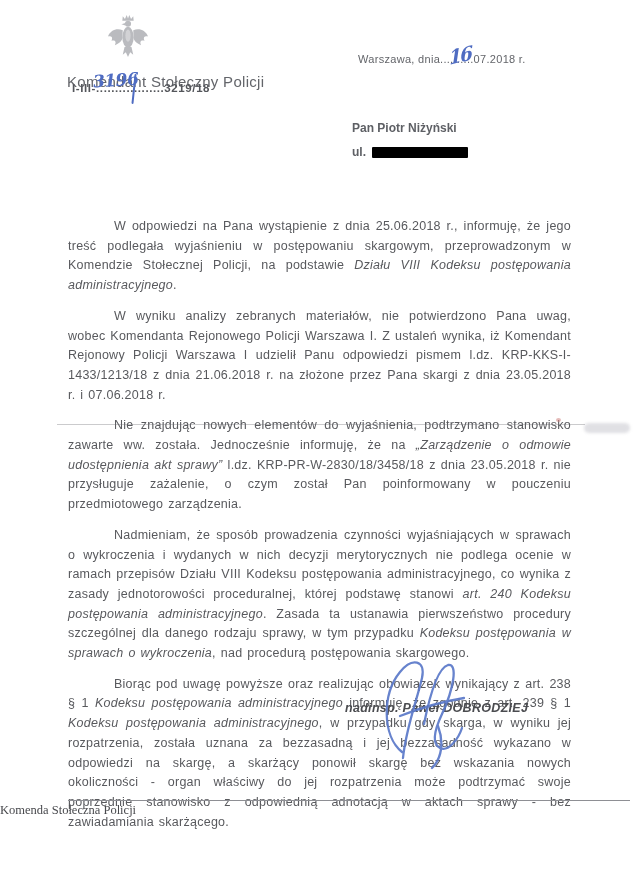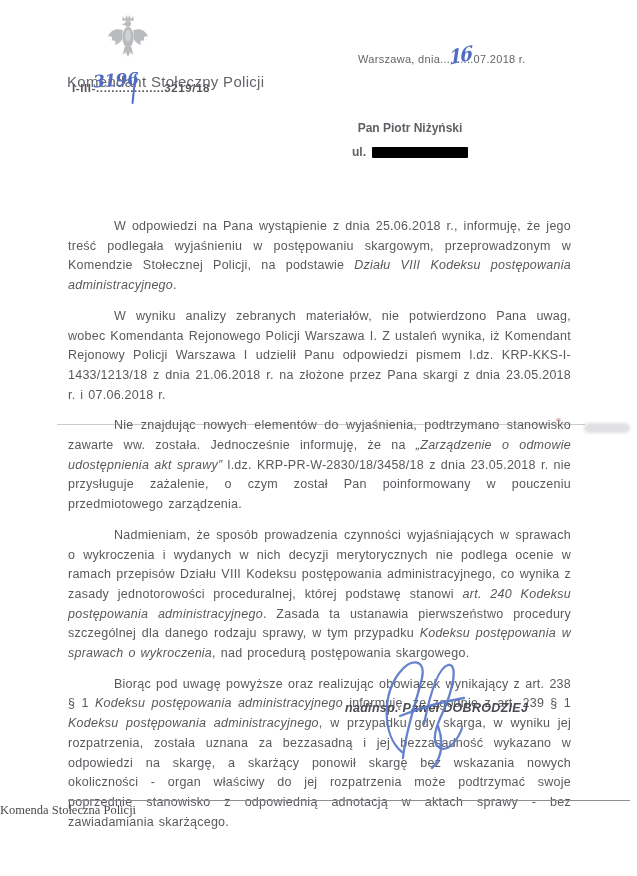--- a/index.html
+++ b/index.html
@@ -15,21 +15,21 @@
   
   .emblem{position:absolute;left:106px;top:12px;width:44px;height:48px;opacity:.8;}
   .sender-title{position:absolute;left:67px;top:73px;font-size:15px;color:#63656a;letter-spacing:.3px;}
   .ref-line{position:absolute;left:72px;top:82px;font-size:11.5px;font-weight:600;color:#54565b;letter-spacing:.6px;}
   .hw{color:#4f6cc2;font-family:"DejaVu Serif",serif;font-style:italic;}
   .hw-ref{position:absolute;left:93px;top:70px;font-size:17px;font-weight:600;letter-spacing:-.5px;transform:rotate(-4deg);}
   .hw-ref-stroke{position:absolute;left:133px;top:74px;width:2px;height:30px;background:#4f6cc2;transform:rotate(6deg);border-radius:2px;}
   .date-line{position:absolute;left:358px;top:53px;font-size:11px;color:#63656a;letter-spacing:.3px;}
   .hw-day{position:absolute;left:449px;top:44px;font-size:19px;font-weight:700;transform:rotate(-14deg) skewX(-12deg);letter-spacing:-2px;}
   
-  .addressee{position:absolute;left:352px;top:116px;font-size:12px;font-weight:600;color:#5e6065;line-height:24px;text-align:center;}
+  .addressee{position:absolute;left:352px;top:116px;font-size:12px;font-weight:600;color:#5e6065;line-height:24px;}
   .addr-row{white-space:nowrap;}
   .redaction{display:inline-block;background:#000;height:11px;vertical-align:middle;border-radius:1px;}
   .bar-street{width:96px;margin-left:6px;}
   .bar-postal{width:58px;margin-right:6px;}
   
   .body-text{position:absolute;left:57px;top:206px;width:525px;font-size:12.5px;line-height:19.7px;text-align:justify;letter-spacing:.25px;word-spacing:1.2px;color:#58595d;}
   .body-text p{margin:11px;text-indent:46px;}
   .body-text em{font-style:italic;}
   
   .artifact-line{position:absolute;left:57px;top:424px;width:528px;height:1px;background:rgba(105,105,112,.35);}

